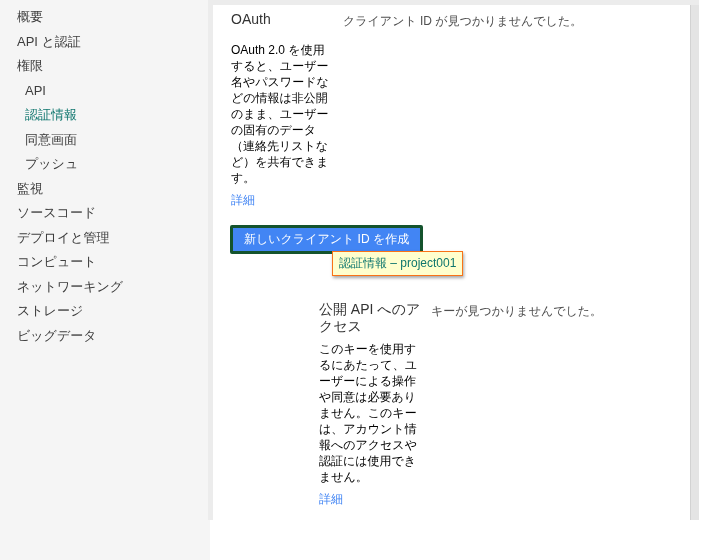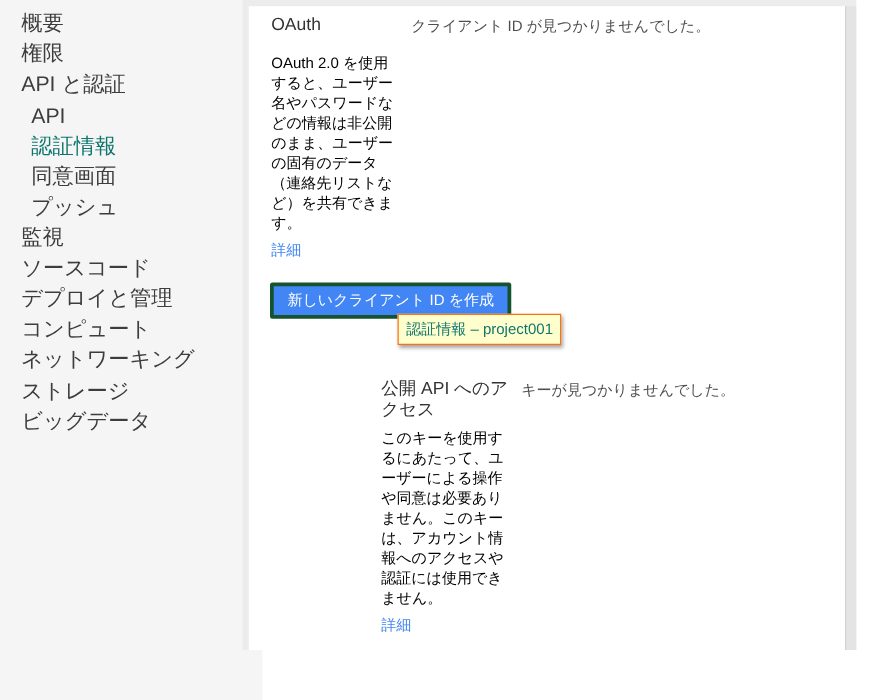--- a/index.html
+++ b/index.html
@@ -8,29 +8,29 @@
     background:#ffffff;
     font-family:"Liberation Sans","DejaVu Sans",sans-serif;
     -webkit-font-smoothing:antialiased;
   }
   
   .sidebar{
     position:absolute;left:0;top:0;width:210px;height:560px;
     background:#f5f5f5;box-sizing:border-box;padding-top:5px;
   }
   .side-item{
-    height:24.5px;display:flex;align-items:flex-end;
-    padding-left:17px;font-size:17px;color:#3d3d3d;cursor:pointer;
+    height:24.5px;display:flex;align-items:center;
+    padding-left:17px;font-size:13px;color:#3d3d3d;cursor:pointer;
     white-space:nowrap;
   }
   .side-item.sub{padding-left:25px;}
   .side-item.active{color:#0f766e;}
   
   .content{
-    position:absolute;left:194px;top:0;width:491px;height:520px;
+    position:absolute;left:208px;top:0;width:491px;height:520px;
     background:#ececec;
   }
   .scroll-strip{
     position:absolute;right:0;top:5px;bottom:0;width:9px;
     background:#e4e4e4;border-left:1px solid #d2d2d2;box-sizing:border-box;
   }
   .panel{
     position:absolute;left:5px;top:5px;right:9px;bottom:0;
     background:#ffffff;overflow:hidden;
   }
@@ -65,24 +65,24 @@
   }
 </style>
 </head>
 <body>
 
 <div class="sidebar">
   <div class="side-item">
       <span>概要</span>
     </div>
   <div class="side-item">
-      <span>権限</span>
+      <span>API と認証</span>
     </div>
   <div class="side-item">
-      <span>API と認証</span>
+      <span>権限</span>
     </div>
   <div class="side-item sub">
       <span>API</span>
     </div>
   <div class="side-item sub active">
       <span>認証情報</span>
     </div>
   <div class="side-item sub">
       <span>同意画面</span>
     </div>

